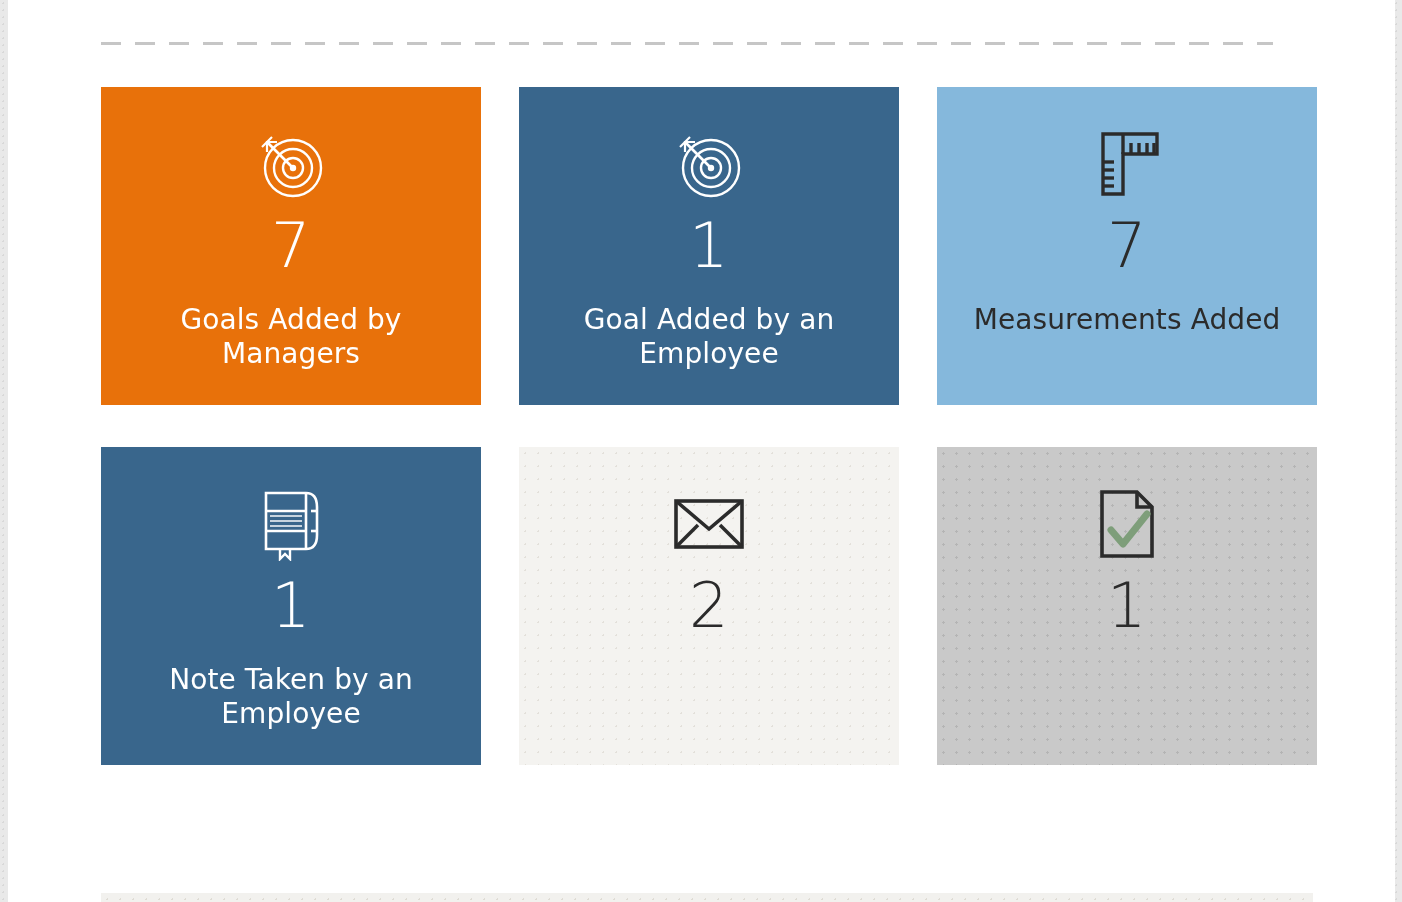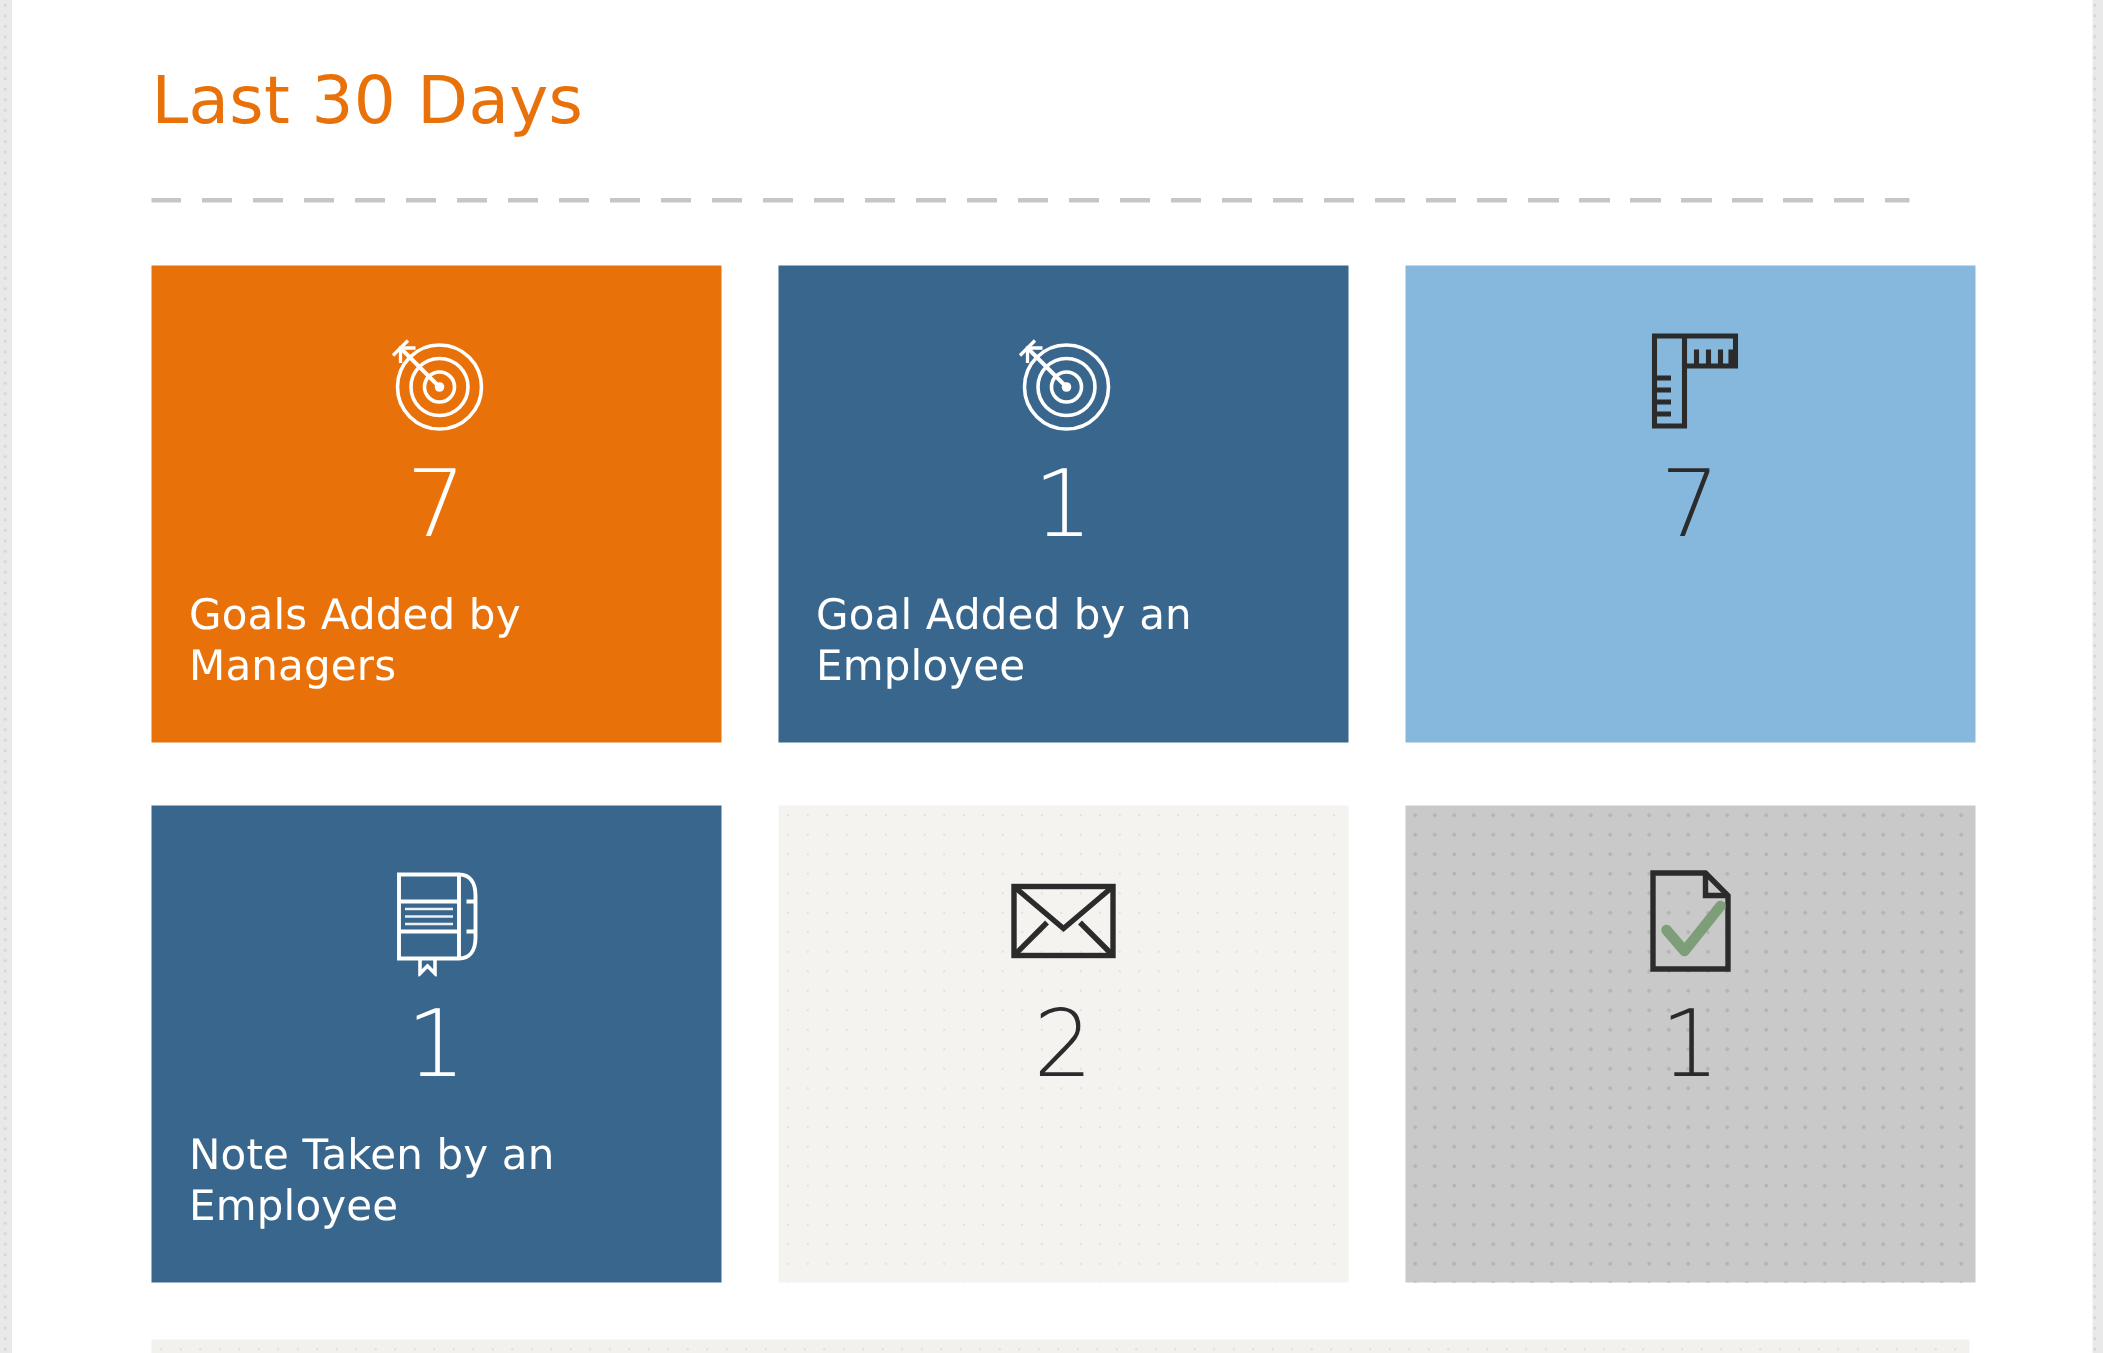--- a/index.html
+++ b/index.html
@@ -93,20 +93,21 @@
     line-height: 1;
     margin-top: 6px;
     letter-spacing: 0.5px;
   }
 
   .stat-card .stat-label {
     margin-top: 26px;
     font-size: 28px;
     font-weight: 400;
     line-height: 1.22;
+    text-align: center;
     max-width: 330px;
     letter-spacing: 0.1px;
   }
 
   
   .theme-orange { background: #e8710a; }
   .theme-orange .stat-value,
   .theme-orange .stat-label { color: #ffffff; }
 
   
@@ -150,21 +151,20 @@
   }
 
   svg { display: block; }
 </style>
 </head>
 <body>
 
 <div class="page-panel">
   <div class="content">
 
-    <h1 class="section-title">Last 30 Days</h1>
 
     <div class="divider"></div>
 
     <div class="card-grid">
 
       <div class="stat-card theme-orange">
         <div class="icon-wrap">
           <svg width="76" height="76" viewBox="0 0 76 76" fill="none" stroke="#ffffff" stroke-width="2.4">
             <circle cx="40" cy="42" r="28"></circle>
             <circle cx="40" cy="42" r="19"></circle>
@@ -204,20 +204,21 @@
             <line x1="48" y1="26" x2="48" y2="15"></line>
             <line x1="56" y1="26" x2="56" y2="15"></line>
             <line x1="63" y1="26" x2="63" y2="15"></line>
             <line x1="12" y1="34" x2="23" y2="34"></line>
             <line x1="12" y1="42" x2="23" y2="42"></line>
             <line x1="12" y1="50" x2="23" y2="50"></line>
             <line x1="12" y1="58" x2="23" y2="58"></line>
           </svg>
         </div>
         <div class="stat-value">7</div>
+        <div class="stat-label">Measurements Added</div>
       </div>
 
       <div class="stat-card theme-blue-dark">
         <div class="icon-wrap">
           <svg width="66" height="74" viewBox="0 0 66 74" fill="none" stroke="#ffffff" stroke-width="2.6">
             <path d="M8 6 H48 C55 6 59 11 59 20 V48 C59 57 55 62 48 62 H8 Z"></path>
             <line x1="48" y1="6" x2="48" y2="62"></line>
             <line x1="8" y1="24" x2="48" y2="24"></line>
             <line x1="8" y1="44" x2="48" y2="44"></line>
             <line x1="53" y1="24" x2="59" y2="24"></line>

